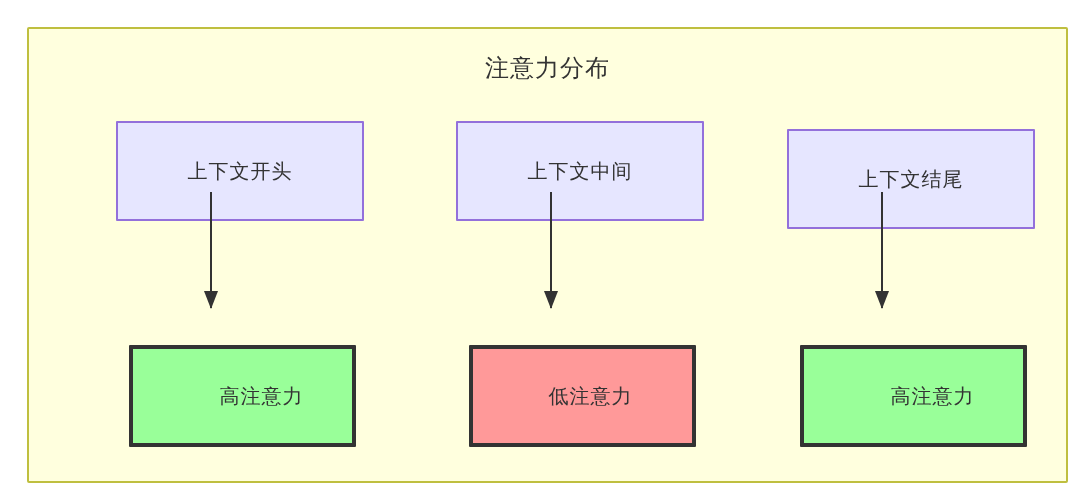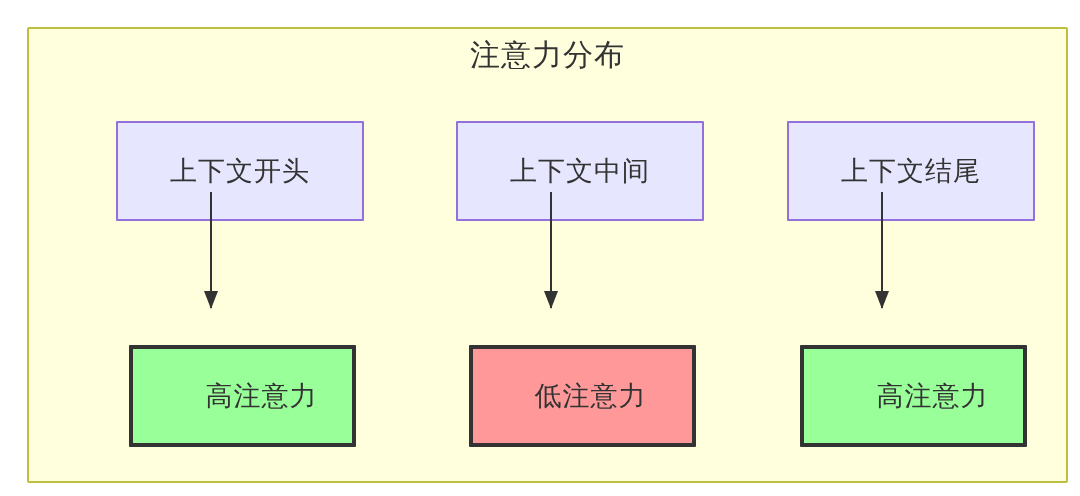--- a/index.html
+++ b/index.html
@@ -29,39 +29,39 @@
     width: 1041px;
     height: 456px;
     box-sizing: border-box;
     background: #ffffde;
     border: 2px solid #bfbf3f;
     border-radius: 2px;
   }
 
   .subgraph-title {
     position: absolute;
-    top: 11px;
+    top: 24px;
     left: 0;
     width: 100%;
     text-align: center;
-    font-size: 30px;
+    font-size: 24px;
     line-height: 30px;
     color: #333333;
     letter-spacing: 1px;
     white-space: nowrap;
   }
 
   
   .node {
     position: absolute;
     box-sizing: border-box;
     display: flex;
     align-items: center;
     justify-content: center;
-    font-size: 27px;
+    font-size: 20px;
     color: #333333;
     letter-spacing: 1px;
     white-space: nowrap;
   }
 
   .node-top {
     width: 248px;
     height: 100px;
     background: #e6e6ff;
     border: 2px solid #9370db;
@@ -74,21 +74,21 @@
     border: 4px solid #333333;
     border-radius: 1px;
   }
 
   .fill-green { background: #99ff99; padding-left: 38px; }
   .fill-red   { background: #ff9999; padding-left: 16px; }
 
   
   .col1-top { left: 87px;  top: 92px; }
   .col2-top { left: 427px; top: 92px; }
-  .col3-top { left: 758px; top: 92px; }
+  .col3-top { left: 758px; top: 100px; }
 
   
   .col1-bot { left: 100px; top: 316px; }
   .col2-bot { left: 440px; top: 316px; }
   .col3-bot { left: 771px; top: 316px; }
 
   
   .edge-layer {
     position: absolute;
     left: 0;

